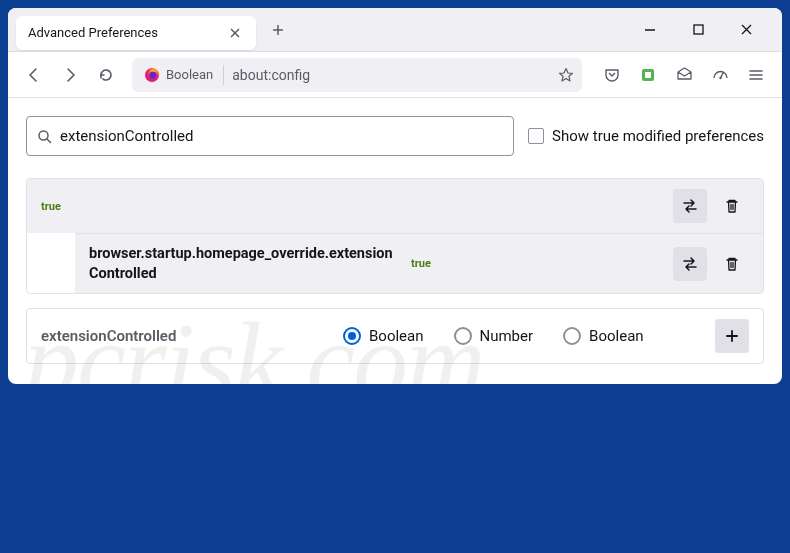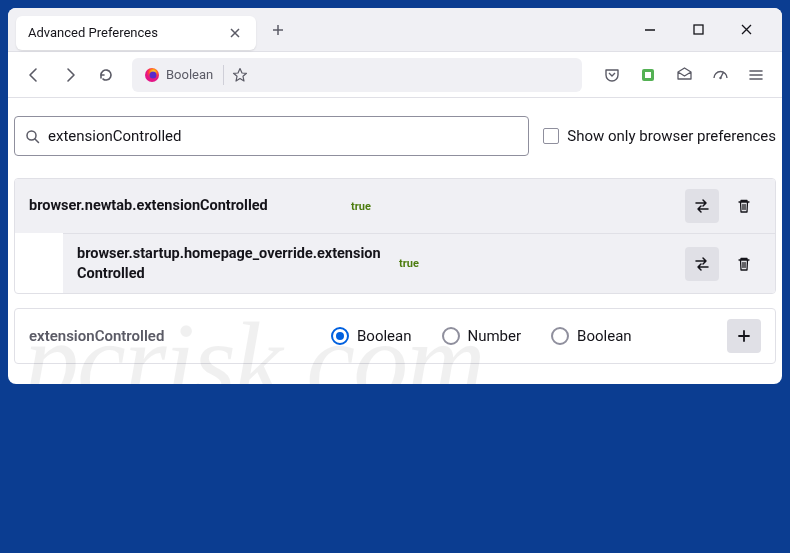--- a/index.html
+++ b/index.html
@@ -18,21 +18,21 @@
     .toolbar { display: flex; align-items: center; height: 46px; padding: 0 10px; gap: 4px; border-bottom: 1px solid #e0e0e6; }
     .nav-btn { width: 32px; height: 32px; display: flex; align-items: center; justify-content: center; cursor: pointer; border-radius: 4px; color: #5b5b66; }
     .urlbar { flex: 1; display: flex; align-items: center; height: 34px; background: #f0f0f4; border-radius: 6px; padding: 0 8px; margin: 0 6px; gap: 8px; }
     .urlbar-identity { display: flex; align-items: center; gap: 6px; padding: 2px 10px 2px 4px; border-right: 1px solid #cfcfd8; }
     .firefox-icon { width: 16px; height: 16px; }
     .urlbar-identity-label { font-size: 13px; color: #5b5b66; }
     .urlbar-text { font-size: 14px; color: #5b5b66; flex: 1; }
     .toolbar-icons { display: flex; align-items: center; gap: 4px; margin-left: 4px; }
     .toolbar-icon { width: 32px; height: 32px; display: flex; align-items: center; justify-content: center; cursor: pointer; border-radius: 4px; }
     
-    .content { flex: 1; padding: 18px 6px; overflow: auto; position: relative; }
+    .content { flex: 1; padding: 18px 18px; overflow: auto; position: relative; }
     .search-row { display: flex; align-items: center; gap: 14px; margin-bottom: 22px; }
     .search-box { flex: 1; display: flex; align-items: center; height: 40px; border: 1px solid #8f8f9d; border-radius: 4px; padding: 0 10px; gap: 8px; }
     .search-input { border: none; outline: none; font-size: 15px; flex: 1; color: #15141a; }
     .checkbox-wrap { display: flex; align-items: center; gap: 8px; cursor: pointer; }
     .checkbox { width: 16px; height: 16px; border: 1px solid #8f8f9d; border-radius: 2px; }
     .checkbox-label { font-size: 15px; color: #15141a; }
     
     .results { border: 1px solid #e0e0e6; border-radius: 4px; overflow: hidden; }
     .result-row { display: flex; align-items: center; padding: 10px 14px; gap: 12px; min-height: 46px; }
     .result-row.modified { background: #f0f0f4; }
@@ -122,20 +122,21 @@
                 <stop offset="40%" stop-color="#ff980e"></stop>
                 <stop offset="70%" stop-color="#ff3647"></stop>
                 <stop offset="100%" stop-color="#e31587"></stop>
               </radialGradient>
           </defs>
           <circle cx="16" cy="16" r="14" fill="url(#fg)"></circle>
           <circle cx="18" cy="16" r="7" fill="#592acb"></circle>
         </svg>
         <span class="urlbar-identity-label">Boolean</span>
       </div>
+      <span class="urlbar-text">about:config</span>
       <span>
         <svg width="16" height="16" viewBox="0 0 16 16">
             <path d="M8 1.5 L10 6 L14.5 6.3 L11 9.3 L12 14 L8 11.5 L4 14 L5 9.3 L1.5 6.3 L6 6 Z" stroke="#5b5b66" stroke-width="1.2" fill="none" stroke-linejoin="round"></path>
           </svg>
       </span>
     </div>
     <div class="toolbar-icons">
       <div class="toolbar-icon">
         <svg width="16" height="16" viewBox="0 0 16 16">
             <path d="M2 3 H14 V8 A6 6 0 0 1 2 8 Z M5 6 L8 9 L11 6" stroke="#5b5b66" stroke-width="1.4" fill="none" stroke-linejoin="round"></path>
@@ -173,27 +174,26 @@
         <span>
           <svg width="15" height="15" viewBox="0 0 15 15">
               <circle cx="6.5" cy="6.5" r="4.5" stroke="#5b5b66" stroke-width="1.5" fill="none"></circle>
               <path d="M10 10 L13.5 13.5" stroke="#5b5b66" stroke-width="1.5" stroke-linecap="round"></path>
             </svg>
         </span>
         <input class="search-input" value="extensionControlled" style="">
       </div>
       <label class="checkbox-wrap">
         <span class="checkbox"></span>
-        <span class="checkbox-label">Show only browser preferences</span>
+        <span class="checkbox-label">Show true modified preferences</span>
       </label>
     </div>
 
     <div class="results">
       <div class="result-row modified">
-        <div class="pref-name">browser.newtab.extensionControlled</div>
         <div class="pref-value">true</div>
         <div class="row-actions">
           <div class="row-action-btn">
             <svg width="18" height="18" viewBox="0 0 18 18">
                 <path d="M3 6 H13 M13 6 L10 3 M13 6 L10 9" stroke="currentColor" stroke-width="1.5" fill="none" stroke-linecap="round" stroke-linejoin="round"></path>
                 <path d="M15 12 H5 M5 12 L8 9 M5 12 L8 15" stroke="currentColor" stroke-width="1.5" fill="none" stroke-linecap="round" stroke-linejoin="round"></path>
               </svg>
           </div>
           <div class="row-action-btn plain">
             <svg width="16" height="16" viewBox="0 0 16 16">

